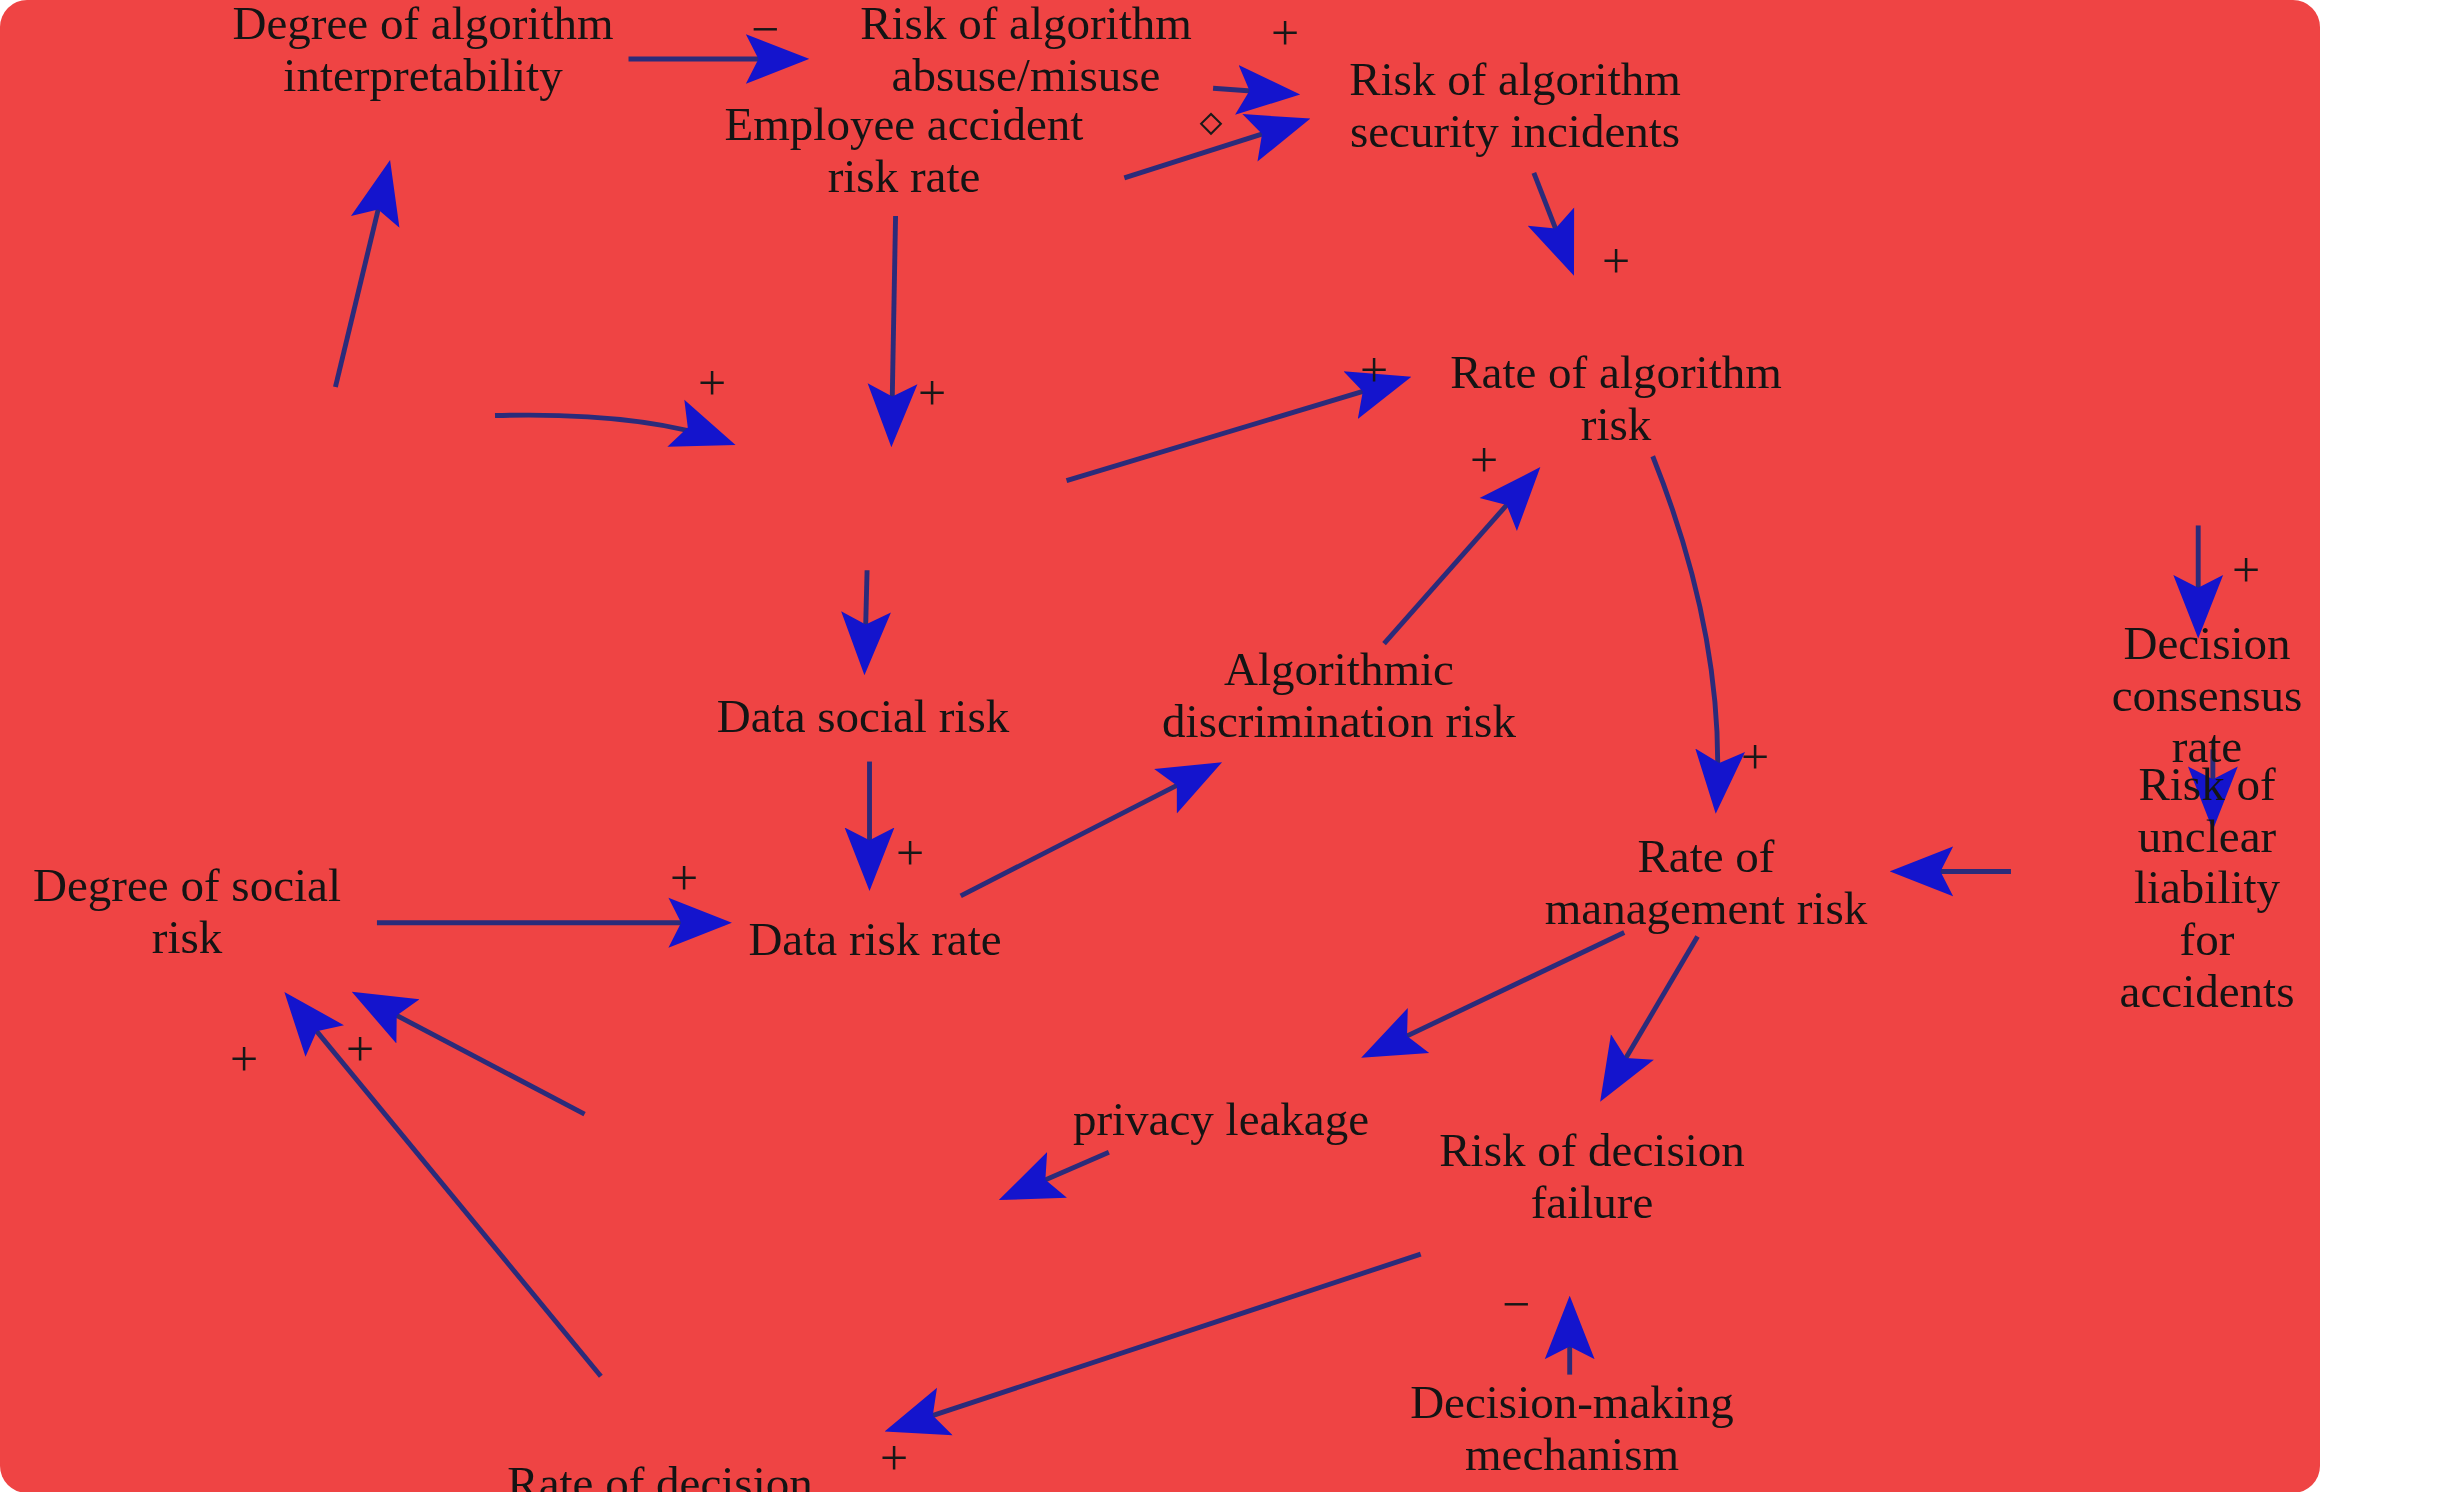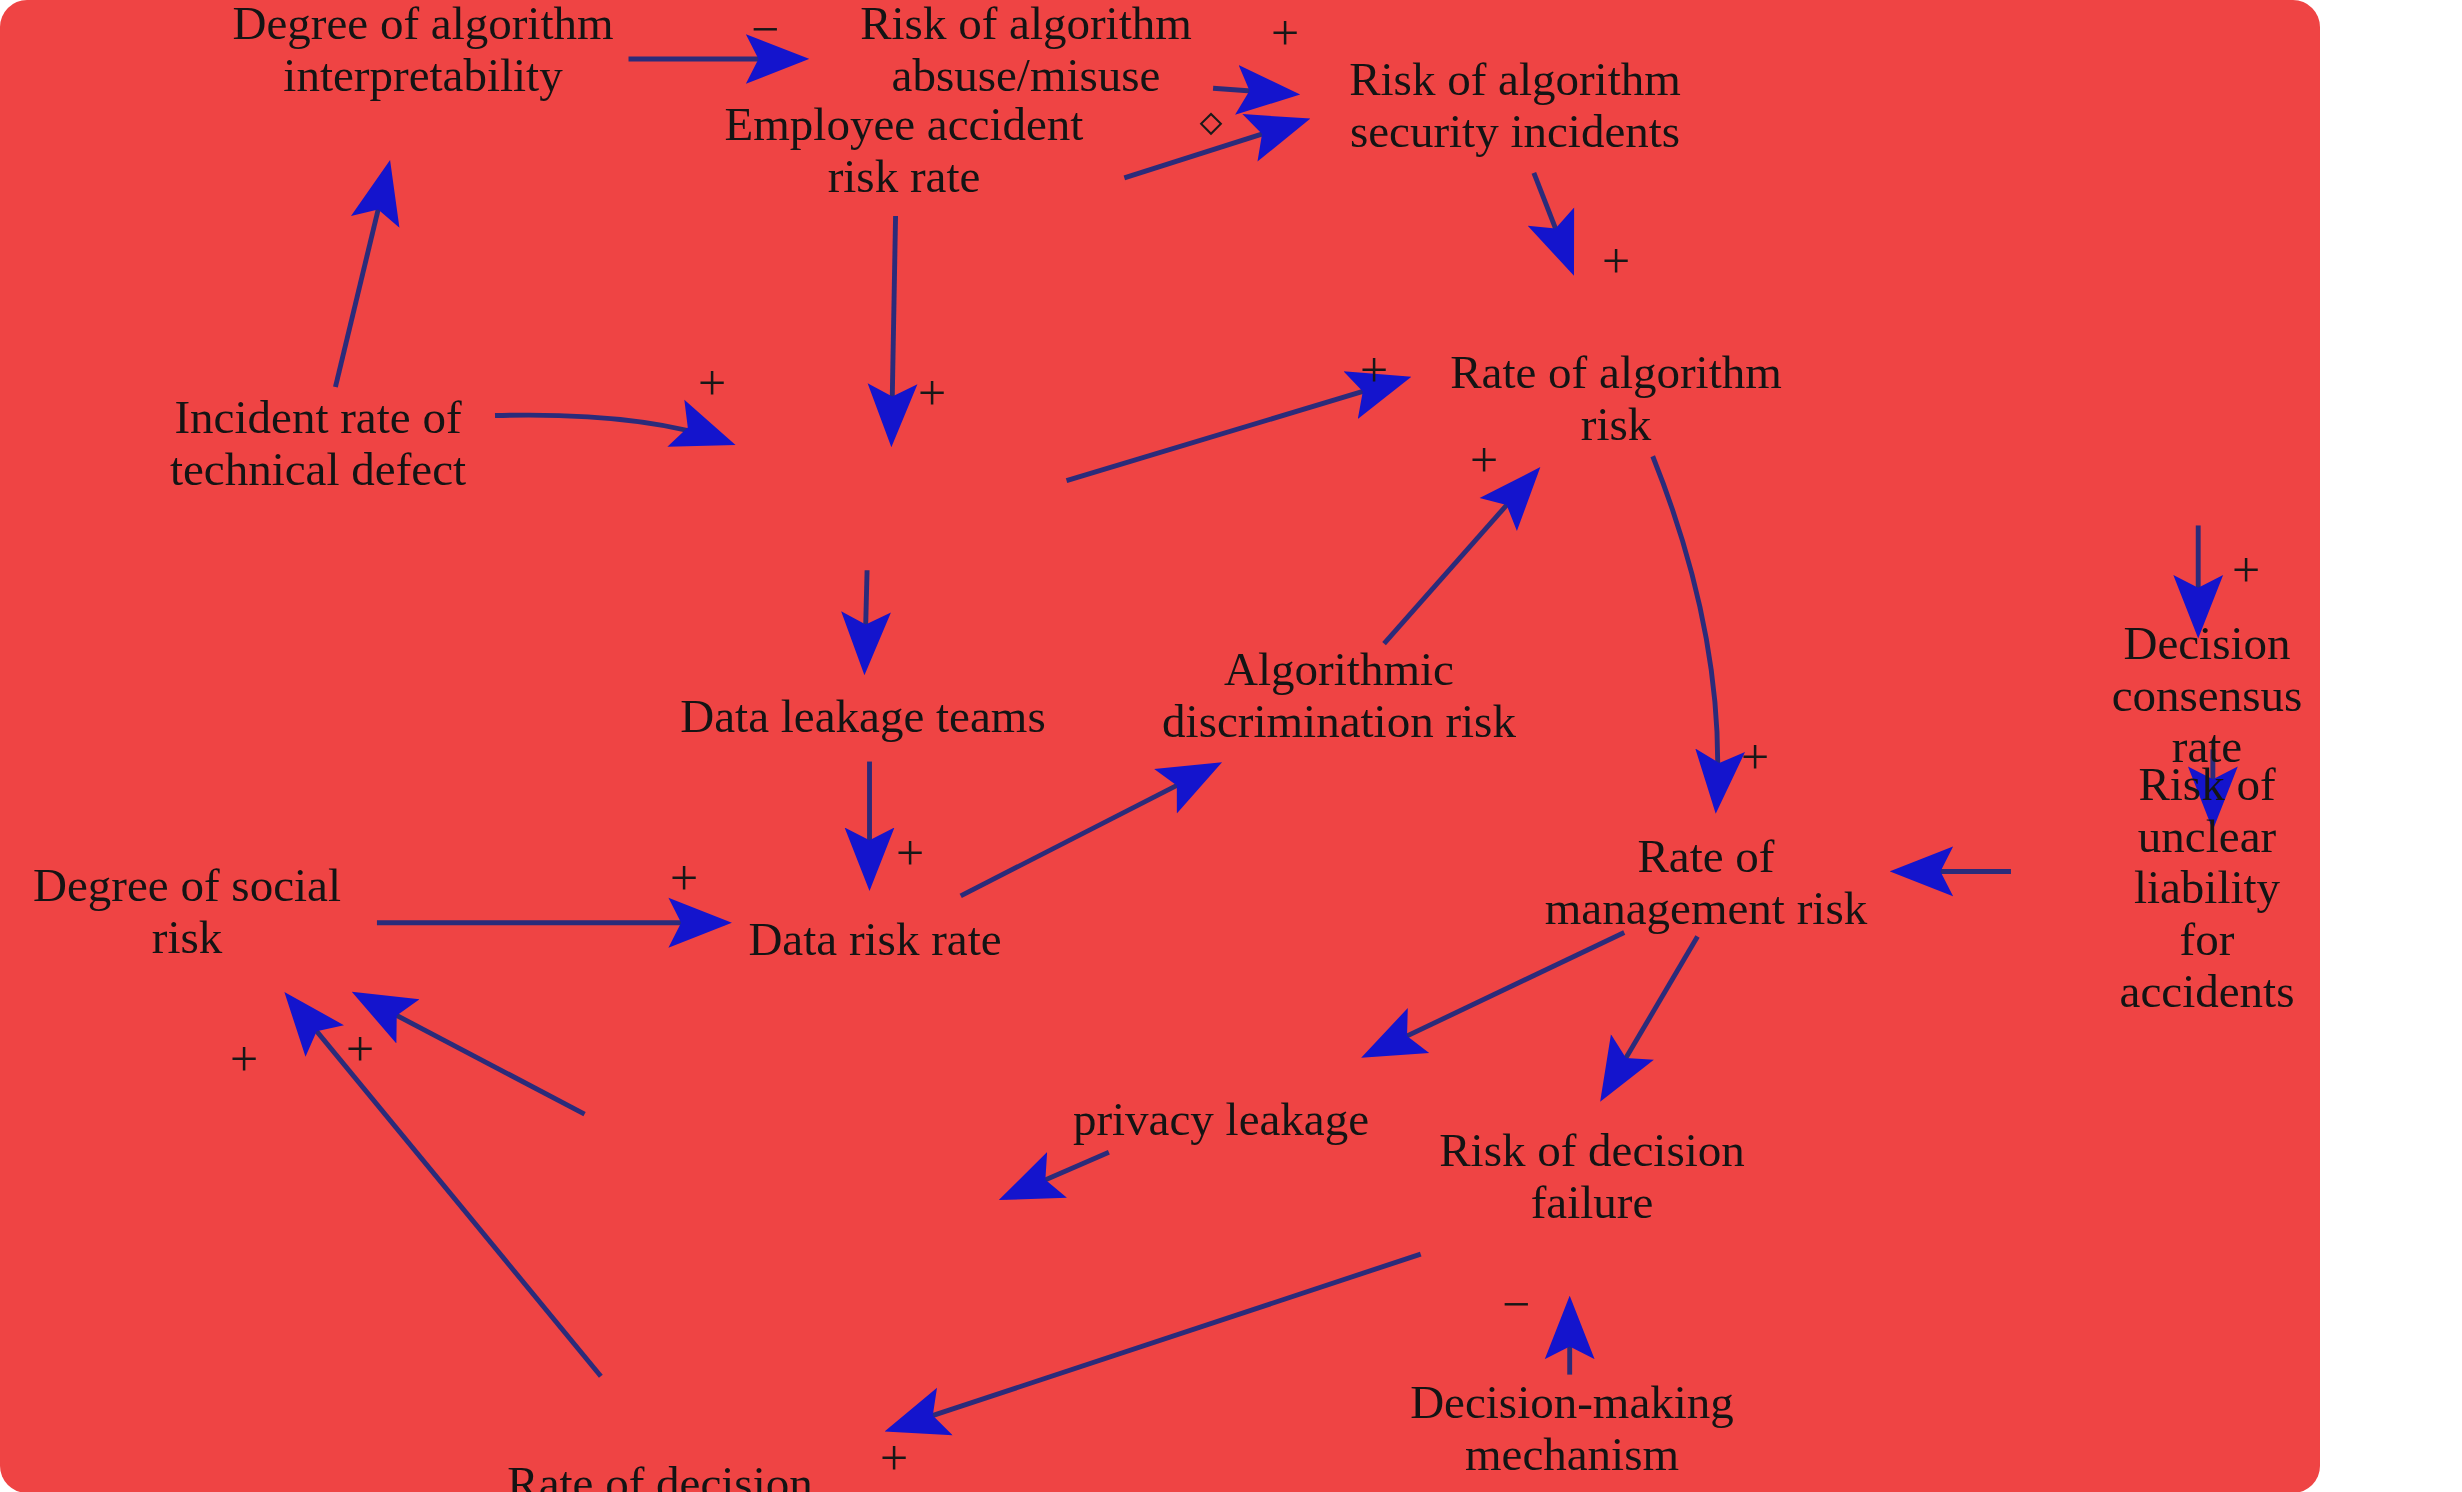--- a/index.html
+++ b/index.html
@@ -119,27 +119,25 @@
   </svg>
 
   <div class="node" style="left:423px;top:50px;">Degree of algorithm
 interpretability</div>
   <div class="node" style="left:1026px;top:50px;">Risk of algorithm
 absuse/misuse</div>
   <div class="node" style="left:1515px;top:106px;">Risk of algorithm
 security incidents</div>
   <div class="node" style="left:904px;top:151px;">Employee accident
 risk rate</div>
-  <div class="node" style="left:318px;top:444px;">Incident rate of
-technical defect</div>
   <div class="node" style="left:1616px;top:399px;">Rate of algorithm
 risk</div>
   <div class="node" style="left:2207px;top:696px;">Decision
 consensus rate</div>
-  <div class="node" style="left:863px;top:717px;">Data leakage teams</div>
+  <div class="node" style="left:863px;top:717px;">Data social risk</div>
   <div class="node" style="left:1339px;top:696px;">Algorithmic
 discrimination risk</div>
   <div class="node" style="left:1706px;top:883px;">Rate of
 management risk</div>
   <div class="node" style="left:2207px;top:888px;">Risk of unclear
 liability for accidents</div>
   <div class="node" style="left:187px;top:912px;">Degree of social
 risk</div>
   <div class="node" style="left:875px;top:940px;">Data risk rate</div>
   <div class="node" style="left:1221px;top:1120px;">privacy leakage</div>

